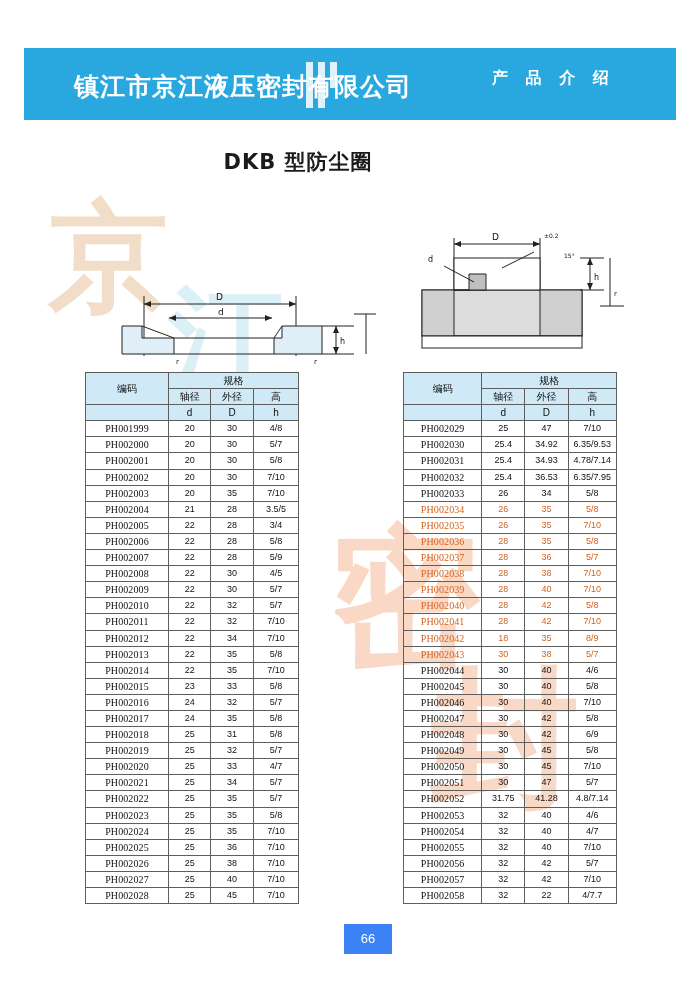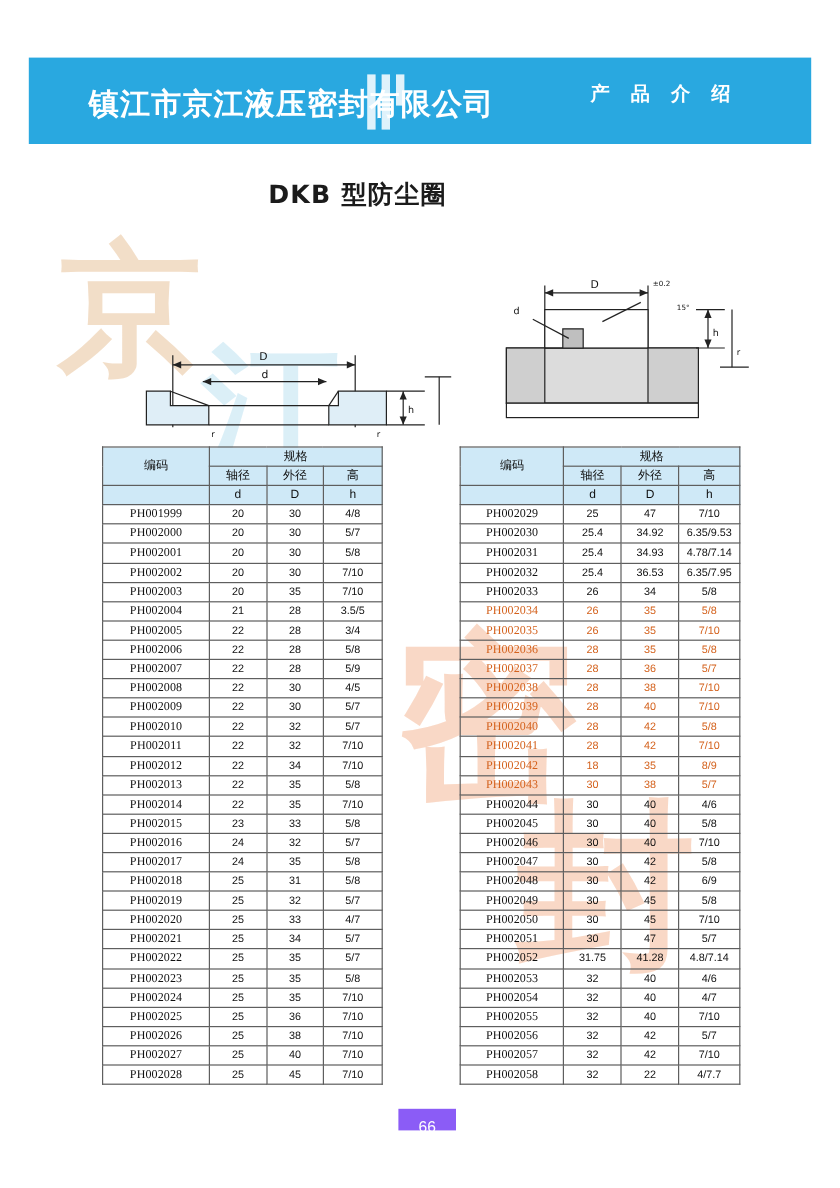--- a/index.html
+++ b/index.html
@@ -77,21 +77,21 @@
   .figures{
     position:absolute;left:24px;top:196px;width:652px;height:170px;
   }
   
   .tables{
     position:absolute;left:85px;top:372px;width:532px;
     display:flex;justify-content:space-between;
   }
   table{
     border-collapse:collapse;
-    width:234px;
+    width:214px;
     font-family:"Liberation Sans", sans-serif;
     font-size:9px;
     color:#111;
   }
   table td, table th{
     border:1px solid #5e5e5e;
     text-align:center;
     padding:0;
     height:15.1px;
     line-height:15.1px;
@@ -102,22 +102,22 @@
     font-size:10px;
   }
   .col-code{width:96px;}
   .col-d{width:53px;}
   .col-D{width:53px;}
   .col-h{width:53px;}
   .code-cell{font-family:Liberation Serif, serif;font-size:10px;letter-spacing:.1px;}
   .hl{color:#d4621d;}
   
   .pagenum{
-    position:absolute;left:332px;top:924px;width:48px;height:18px;
-    background:#8b5cf6;color:#ffffff;
+    position:absolute;left:344px;top:924px;width:48px;height:30px;
+    background:#3b82f6;color:#ffffff;
     font-size:13px;text-align:center;line-height:30px;
   }
 </style>
 </head>
 <body>
 
 <div class="page">
 
   <div class="watermark wm1">京</div>
   <div class="watermark wm2">江</div>

